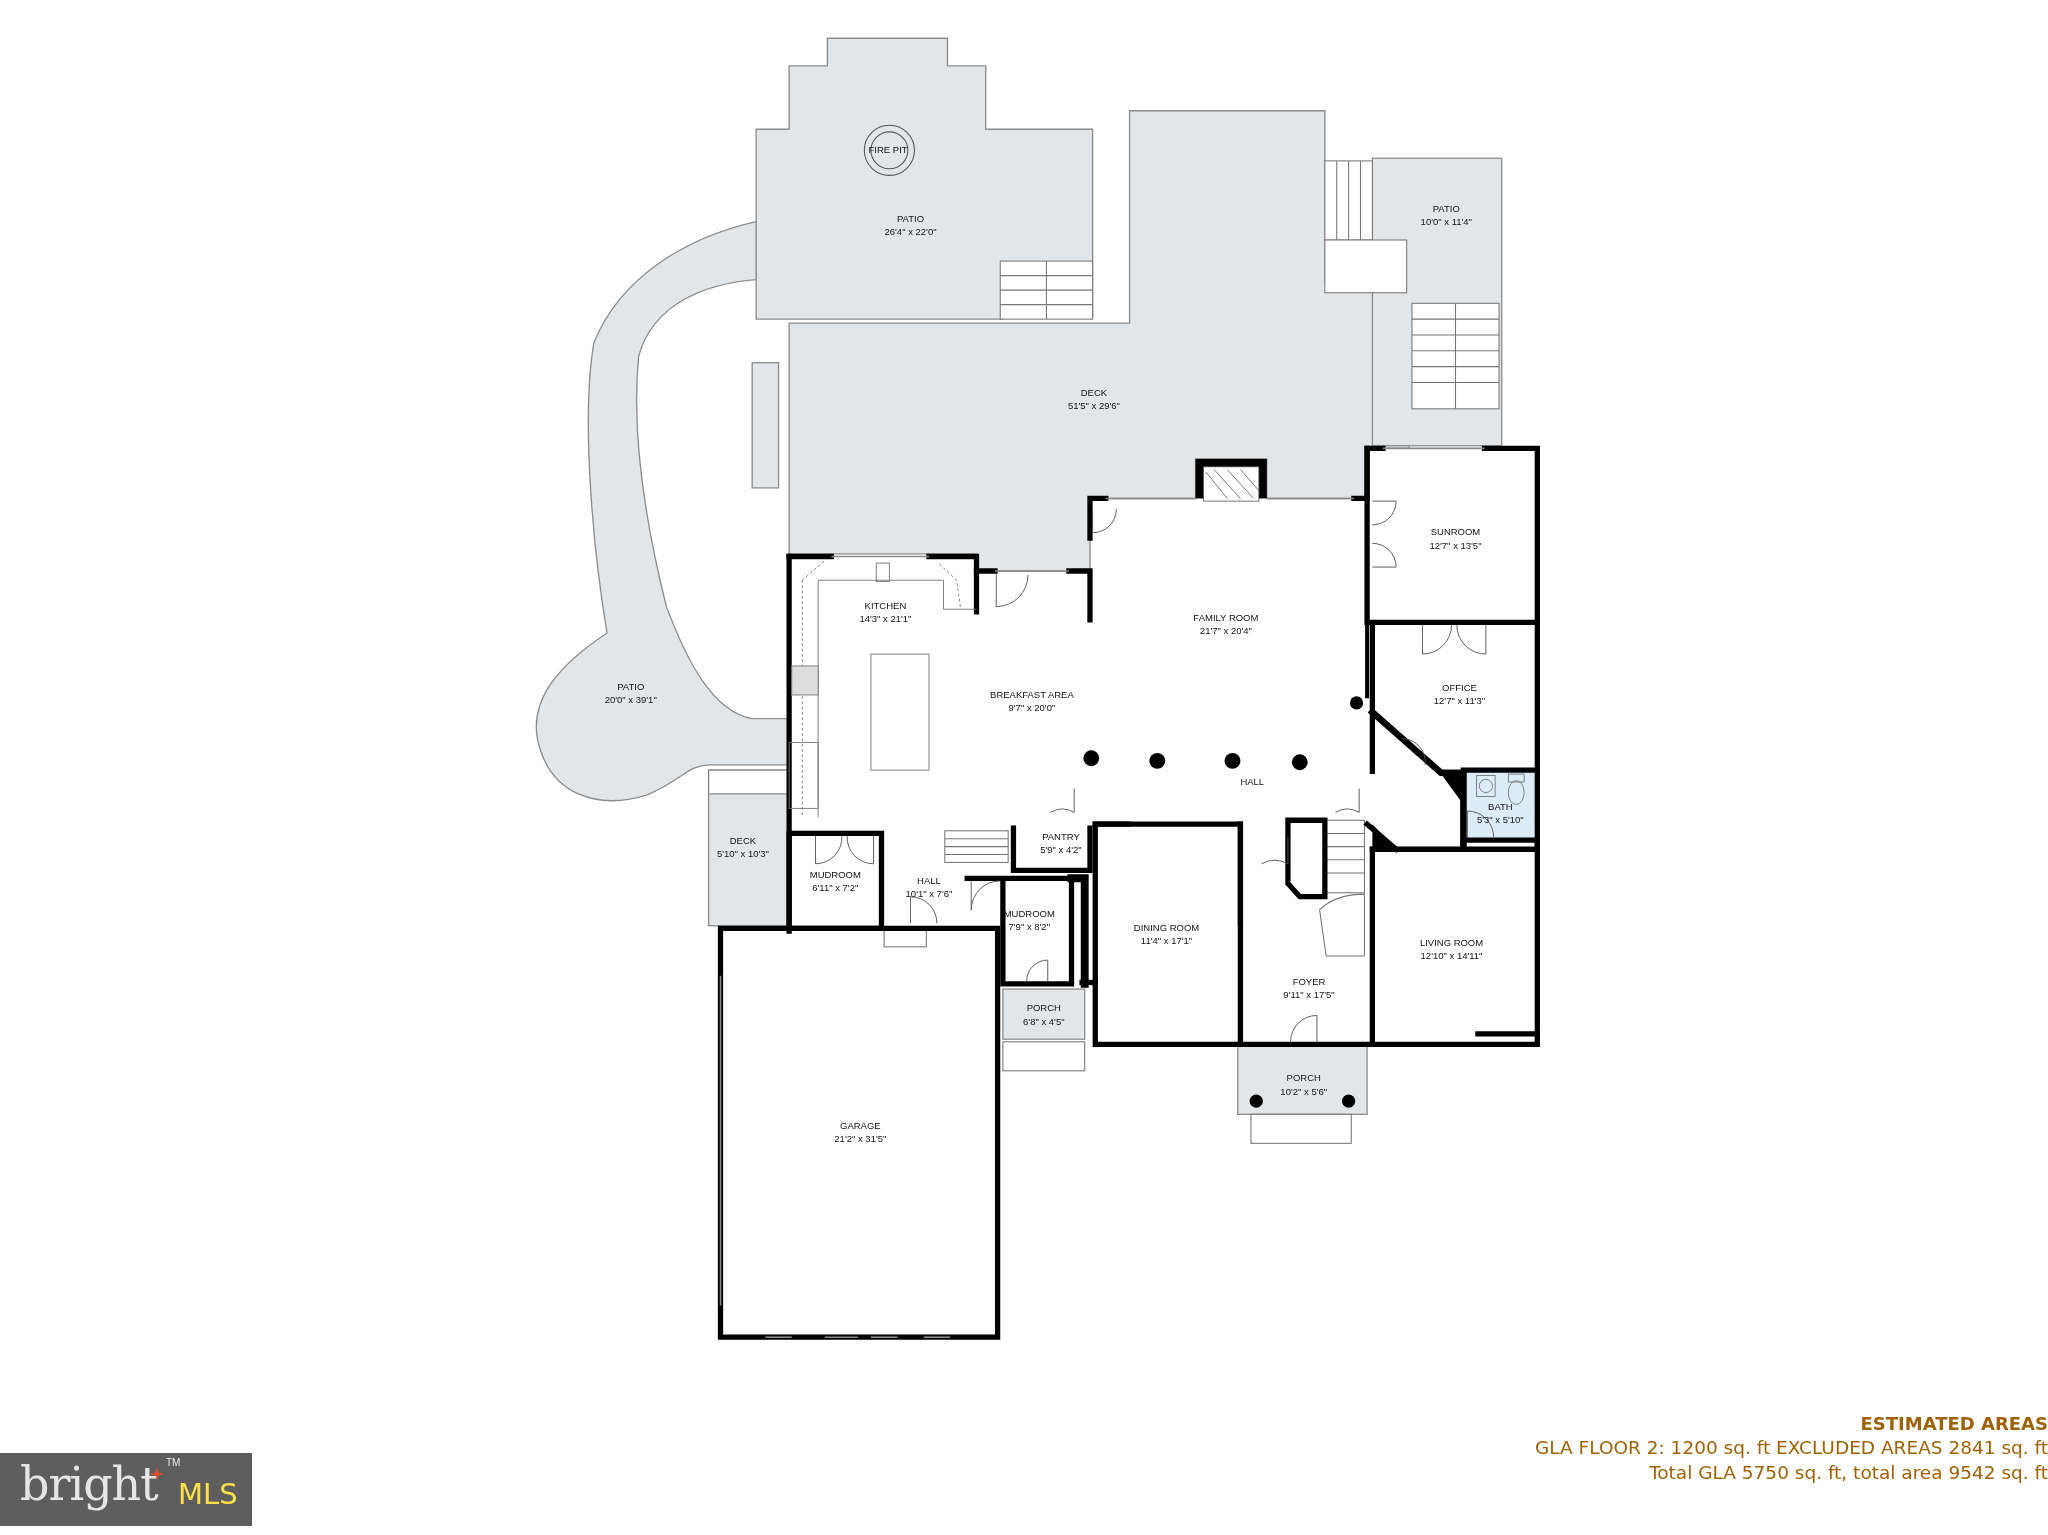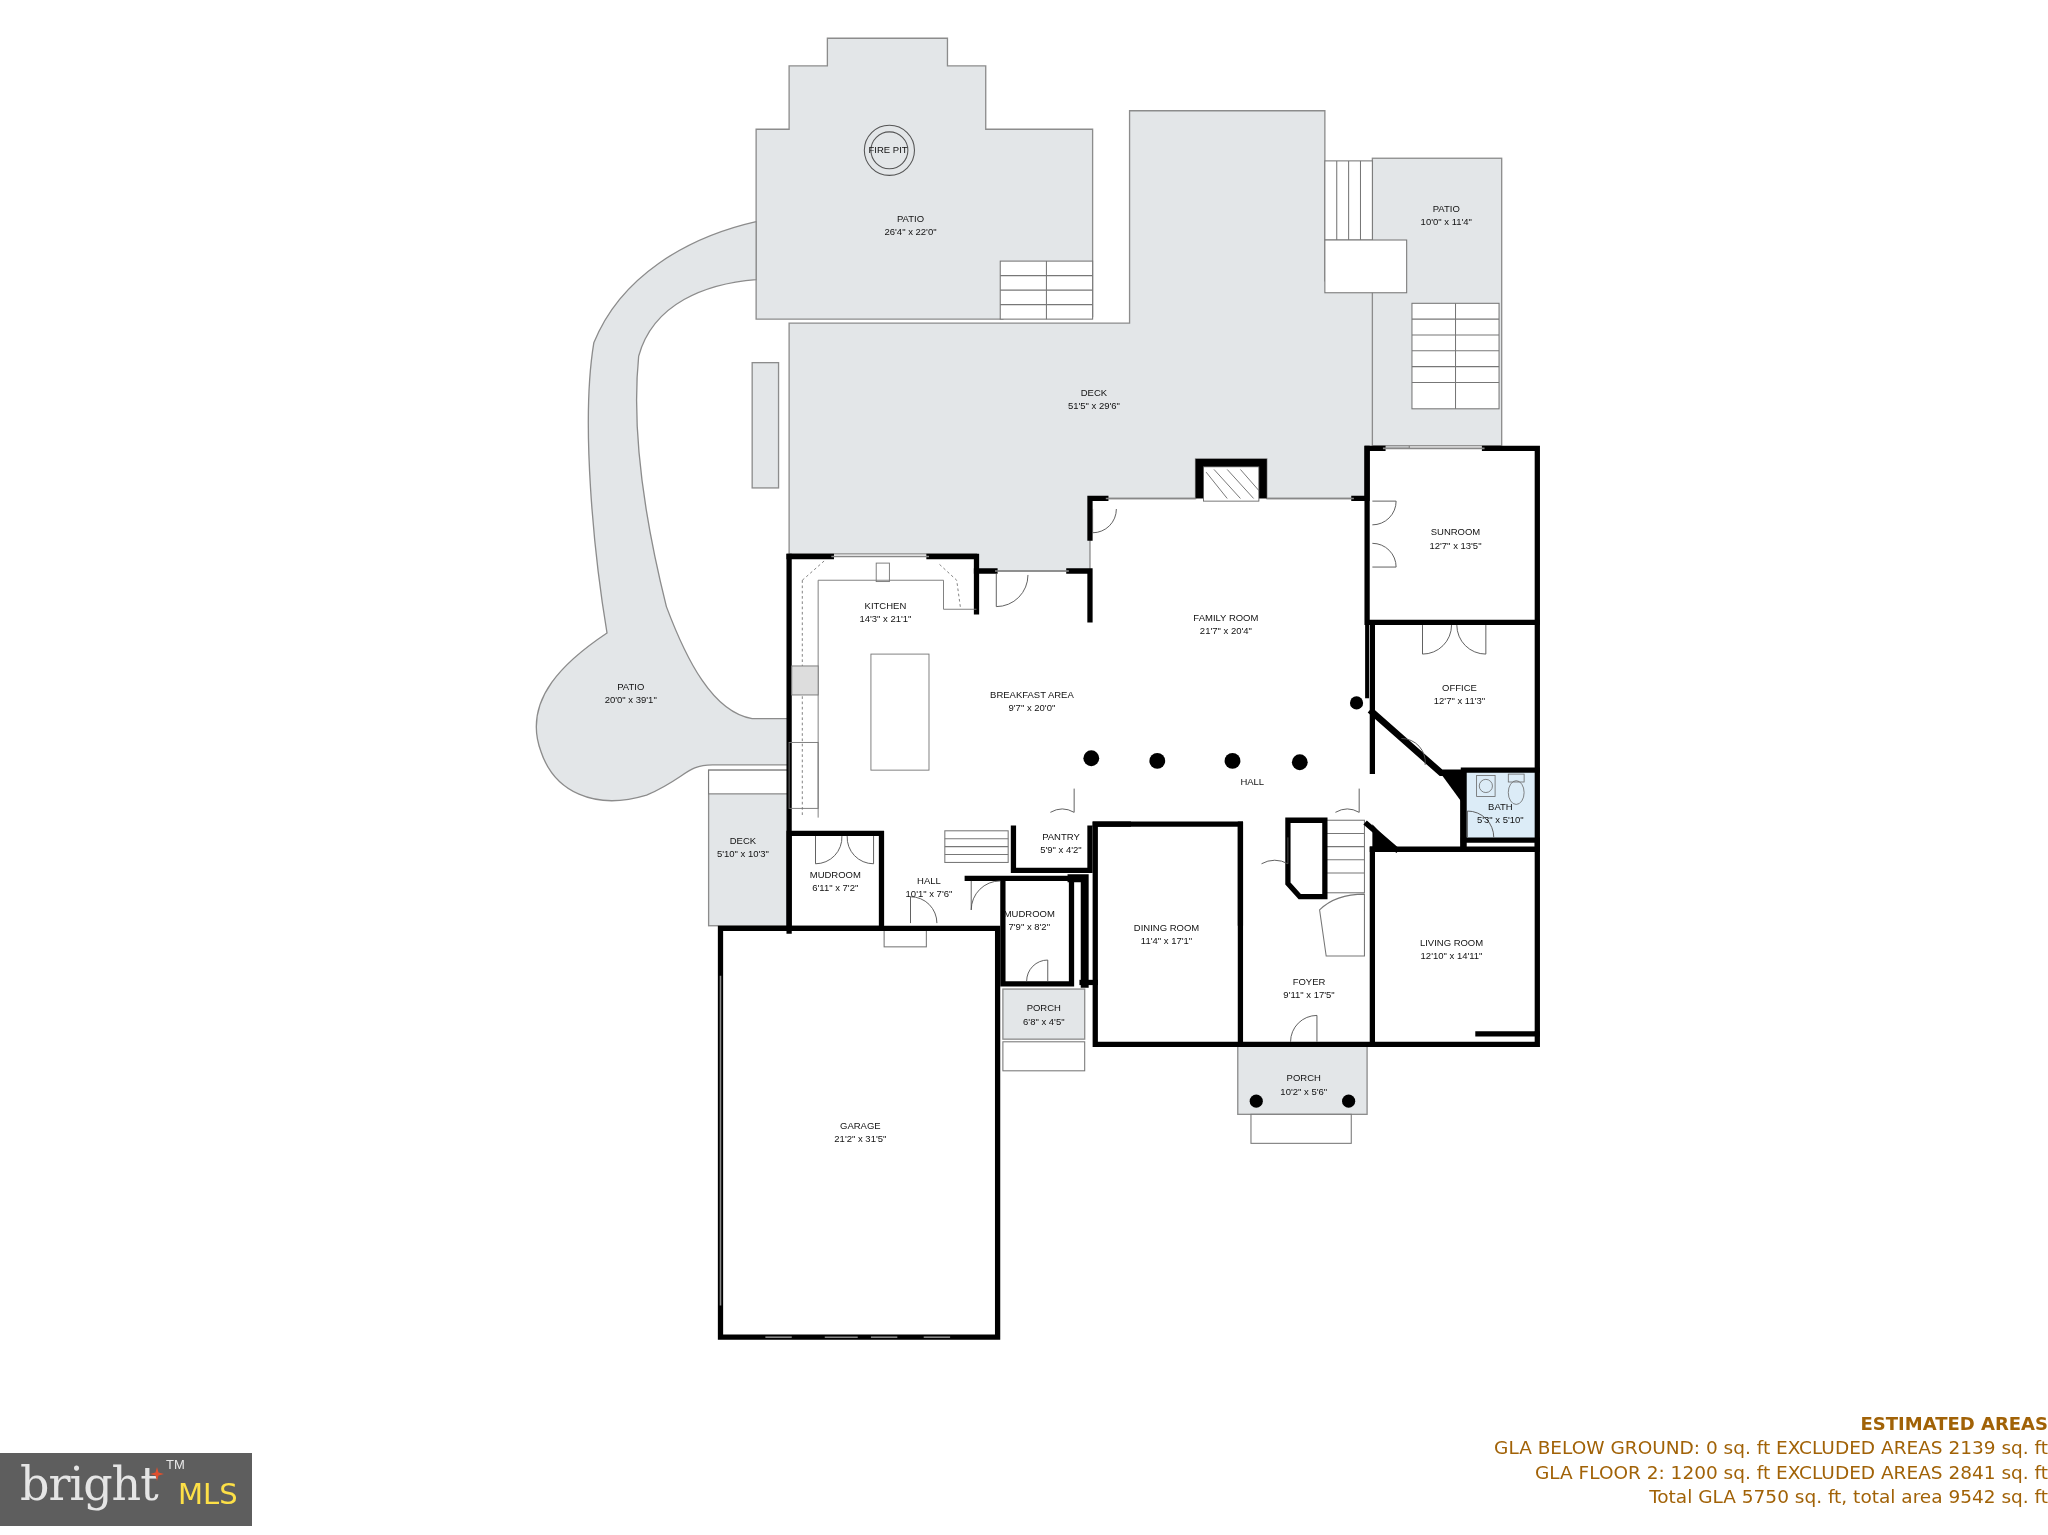--- a/index.html
+++ b/index.html
@@ -5,21 +5,21 @@
   html,body{margin:0;padding:0;background:#ffffff;}
   body{width:2048px;height:1535px;position:relative;overflow:hidden;font-family:"Liberation Sans",sans-serif;}
   #plan{position:absolute;left:0;top:0;width:2048px;height:1535px;}
   .rl{font-family:"Liberation Sans",sans-serif;font-size:7.2px;fill:#111;text-anchor:middle;}
   .area-block{position:absolute;left:0;width:2048px;top:1412px;text-align:right;color:#a16207;font-family:"DejaVu Sans",sans-serif;}
   .area-title{font-weight:bold;font-size:18px;line-height:24px;}
   .area-line{font-size:18.5px;line-height:24.5px;}
   .logo{position:absolute;left:0;top:1453px;width:252px;height:73px;background:#5e5e5e;}
   .logo-bright{position:absolute;left:20px;top:4px;font-family:"DejaVu Serif",serif;font-size:46px;color:#e5e5e5;letter-spacing:-1px;}
   .logo-star{position:absolute;left:150px;top:14px;width:14px;height:14px;}
-  .logo-tm{position:absolute;left:166px;top:4px;font-size:13px;color:#e8e8e8;}
+  .logo-tm{position:absolute;left:166px;top:4px;font-size:10px;color:#e8e8e8;}
   .logo-mls{position:absolute;left:178px;top:24px;font-size:29px;color:#fde047;font-family:"DejaVu Sans",sans-serif;font-weight:normal;}
 </style>
 </head>
 <body>
 
 <svg id="plan" viewBox="0 0 1552 1164" preserveAspectRatio="none" xmlns="http://www.w3.org/2000/svg">
   <g fill="#e3e6e8" stroke="#8c8c8c" stroke-width="1">
 
     <path d="M573,98 L598,98 L598,50 L627,50 L627,29 L718,29 L718,50 L747,50 L747,98 L828,98 L828,240 L760,240 L760,242 L573,242 Z"></path>
 
@@ -213,21 +213,20 @@
     <text class="rl" x="791" y="777">6'8" x 4'5"</text>
     <text class="rl" x="988" y="820">PORCH</text>
     <text class="rl" x="988" y="830">10'2" x 5'6"</text>
     <text class="rl" x="652" y="856">GARAGE</text>
     <text class="rl" x="652" y="866">21'2" x 31'5"</text>
   </g>
 </svg>
 
 <div class="area-block">
   <div class="area-title">ESTIMATED AREAS</div>
-  <div class="area-line">GLA BELOW GROUND: 0 sq. ft EXCLUDED AREAS 2139 sq. ft</div>
   <div class="area-line">GLA FLOOR 2: 1200 sq. ft EXCLUDED AREAS 2841 sq. ft</div>
   <div class="area-line">Total GLA 5750 sq. ft, total area 9542 sq. ft</div>
 </div>
 
 <div class="logo">
   <span class="logo-bright">bright</span>
   <svg class="logo-star" viewBox="0 0 14 14">
       <path d="M7,0 L8.5,5.5 L14,7 L8.5,8.5 L7,14 L5.5,8.5 L0,7 L5.5,5.5 Z" fill="#e0502e"></path>
     </svg>
   <span class="logo-tm">TM</span>

